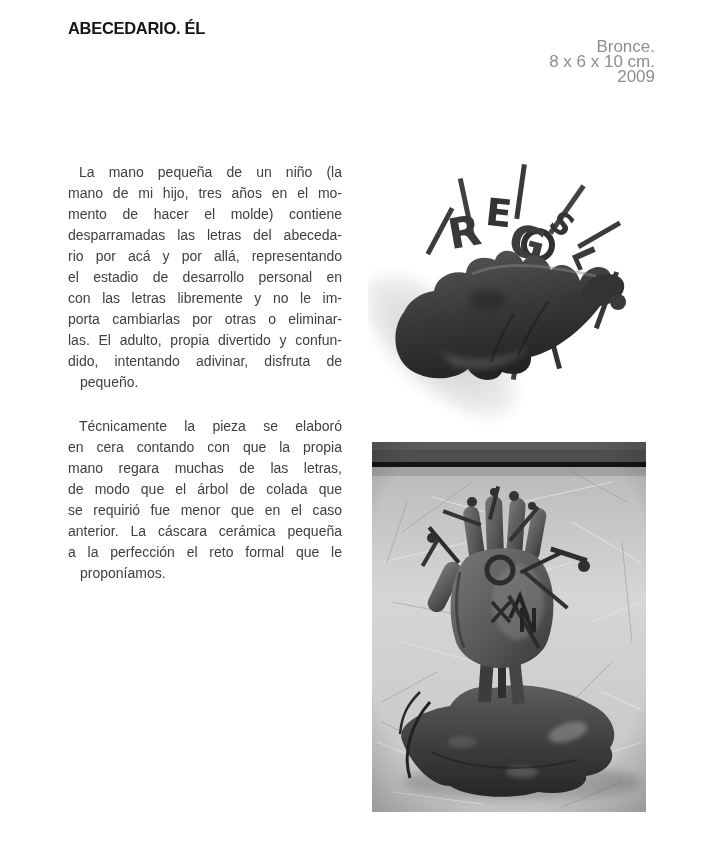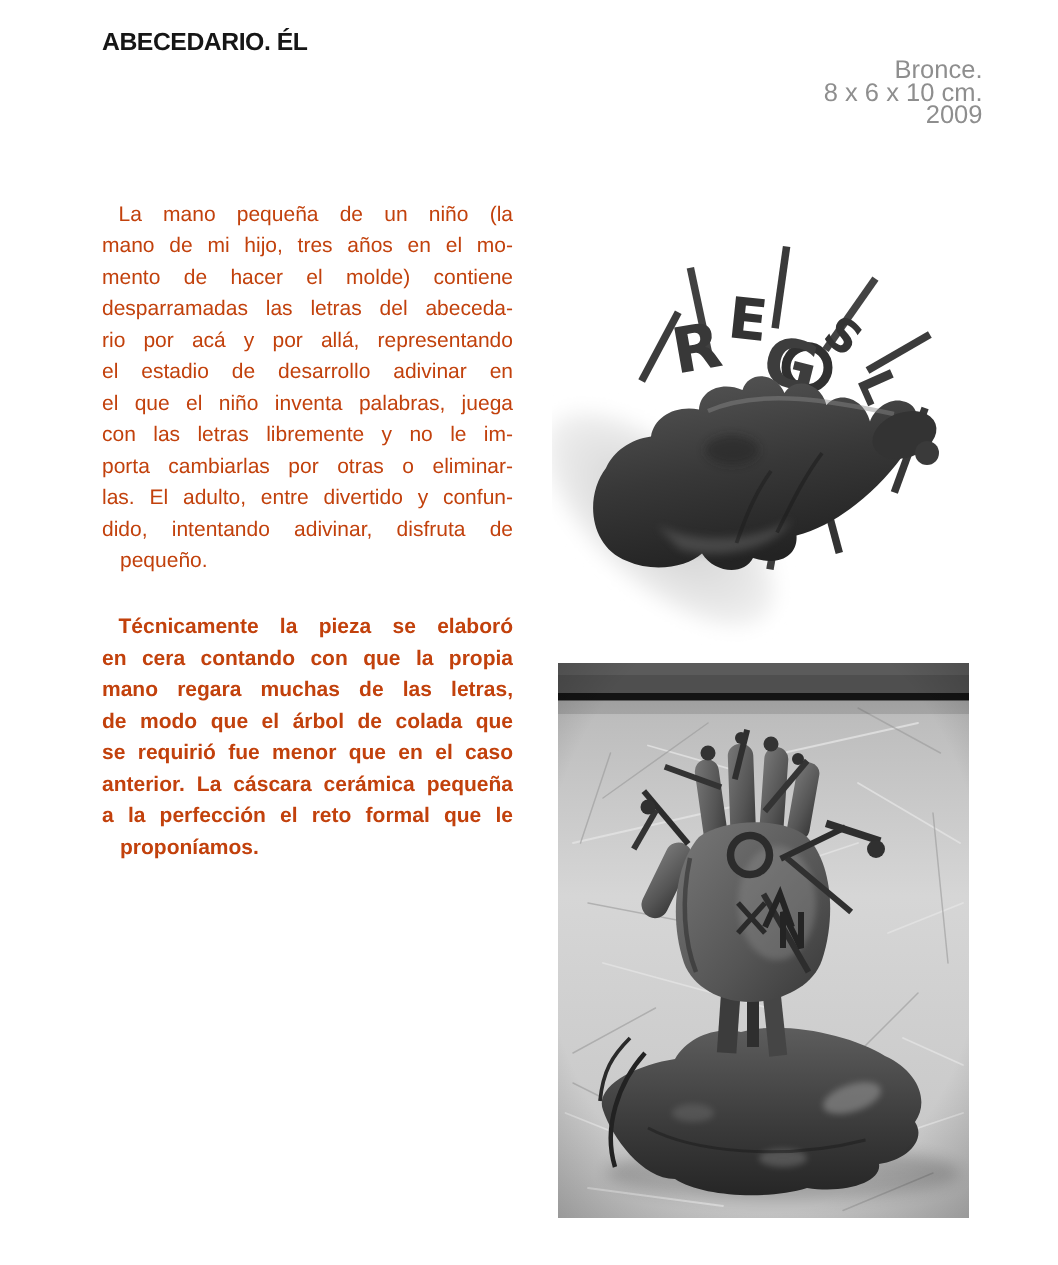--- a/index.html
+++ b/index.html
@@ -9,25 +9,25 @@
   }
   .title{
     position:absolute;left:68px;top:19px;margin:0;
     font-size:16.5px;font-weight:bold;letter-spacing:-0.3px;color:#161616;
   }
   .meta{
     position:absolute;right:50px;top:39px;text-align:right;
     font-size:17px;line-height:15px;color:#8e8e8e;
   }
   .textcol{
-    position:absolute;left:68px;top:132px;width:274px;
-    font-size:14px;line-height:21px;color:#c2410c;
+    position:absolute;left:68px;top:162px;width:274px;
+    font-size:14px;line-height:21px;color:#404040;
   }
   .para{margin:0;}
-  .para + .para{margin-top:23px;font-weight:bold;}
+  .para + .para{margin-top:23px;}
   .line{
     text-align:justify;text-align-last:justify;height:21px;overflow:hidden;
   }
   .line.first{text-indent:11px;}
   .line.last{text-align-last:left;padding-left:12px;}
   .fig{position:absolute;display:block;}
   .fig-top{left:368px;top:150px;}
   .fig-bottom{left:372px;top:442px;}
 </style>
 </head>
@@ -43,25 +43,24 @@
     <div>2009</div>
   </div>
 
   <div class="textcol">
     <div class="para">
         <div class="line first">La mano pequeña de un niño (la</div>
         <div class="line">mano de mi hijo, tres años en el mo-</div>
         <div class="line">mento de hacer el molde) contiene</div>
         <div class="line">desparramadas las letras del abeceda-</div>
         <div class="line">rio por acá y por allá, representando</div>
-        <div class="line">el estadio de desarrollo adivinar en</div>
-        <div class="line">el que el niño inventa palabras, juega</div>
+        <div class="line">el estadio de desarrollo personal en</div>
         <div class="line">con las letras libremente y no le im-</div>
         <div class="line">porta cambiarlas por otras o eliminar-</div>
-        <div class="line">las. El adulto, entre divertido y confun-</div>
+        <div class="line">las. El adulto, propia divertido y confun-</div>
         <div class="line">dido, intentando adivinar, disfruta de</div>
         <div class="line last">pequeño.</div>
       </div>
     <div class="para">
         <div class="line first">Técnicamente la pieza se elaboró</div>
         <div class="line">en cera contando con que la propia</div>
         <div class="line">mano regara muchas de las letras,</div>
         <div class="line">de modo que el árbol de colada que</div>
         <div class="line">se requirió fue menor que en el caso</div>
         <div class="line">anterior. La cáscara cerámica pequeña</div>

